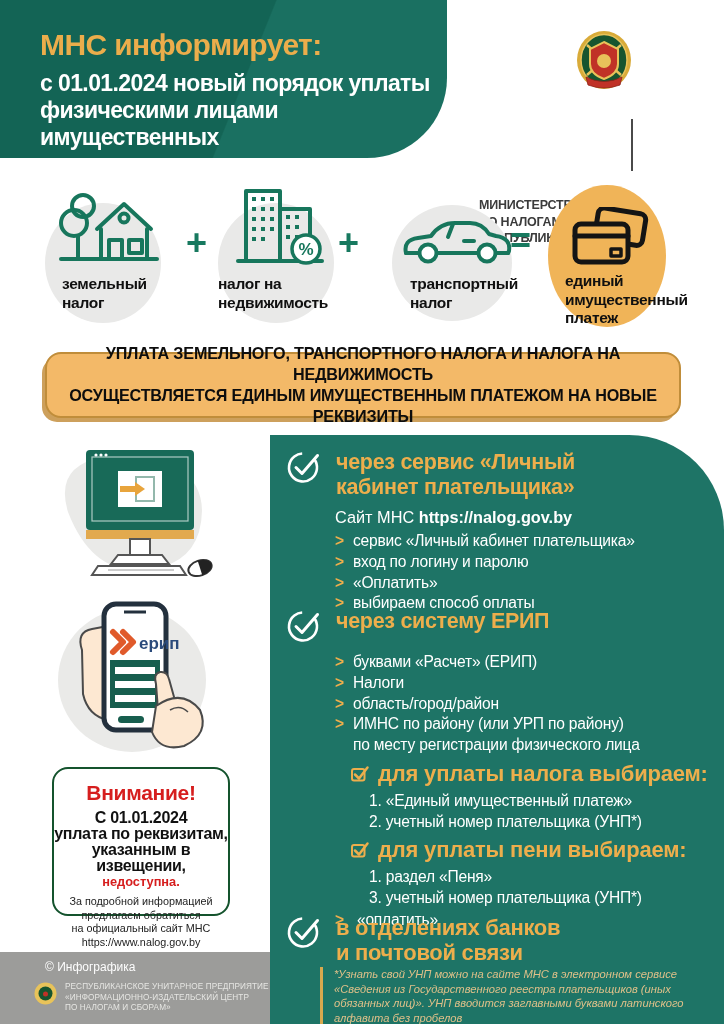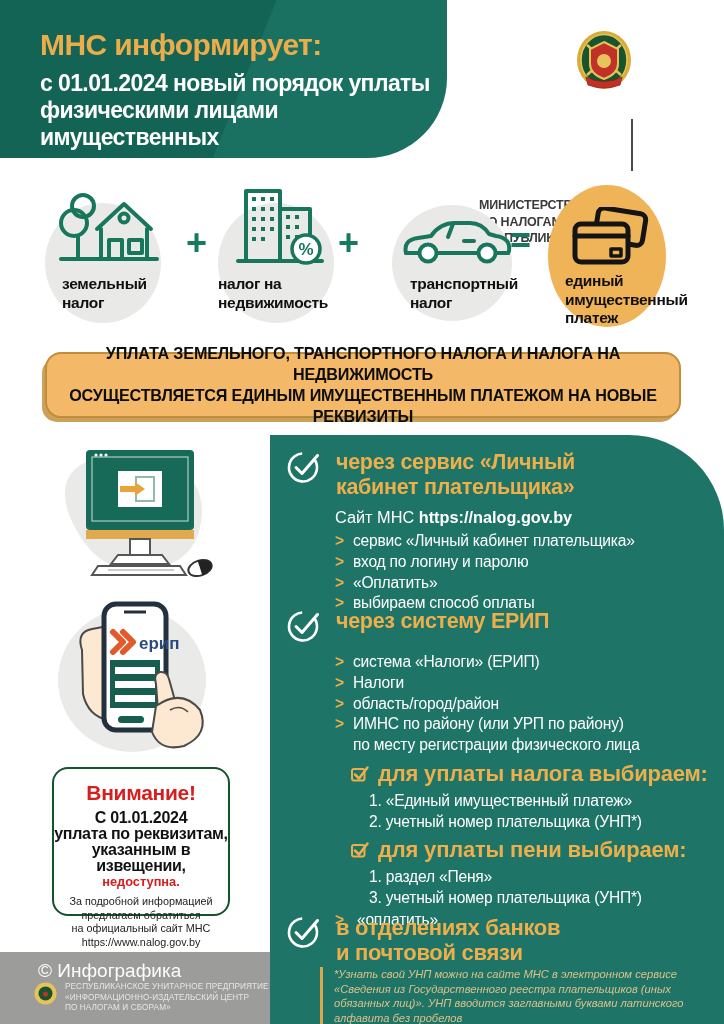--- a/index.html
+++ b/index.html
@@ -49,21 +49,21 @@
   .bullet{display:flex;gap:9px;font-size:15.6px;color:#fff;line-height:20.8px;letter-spacing:-0.2px;}
   .bullet .mark{color:#edae4c;font-weight:bold;flex:0 0 auto;}
   .sub-head{display:flex;align-items:center;gap:8px;margin:5px 0 3px 15px;}
   .sub-title{color:#edae4c;font-weight:bold;font-size:22px;letter-spacing:-0.2px;}
   .num-item{margin-left:34px;color:#fff;font-size:15.6px;line-height:21px;letter-spacing:-0.2px;}
   .footnote{position:absolute;left:50px;top:532px;width:392px;border-left:3px solid #d8a94e;padding-left:11px;
     font-size:11.2px;font-style:italic;color:#dfc089;line-height:14.5px;}
 
   
   .footer{position:absolute;left:0;top:952px;width:270px;height:72px;background:#9c9c9a;}
-  .copyright{position:absolute;left:38px;top:8px;font-size:19px;color:#fdfdfd;}
+  .copyright{position:absolute;left:45px;top:8px;font-size:12px;color:#fdfdfd;}
   .footer-org{position:absolute;left:34px;top:30px;display:flex;gap:8px;align-items:flex-start;}
   .org-lines{font-size:8.2px;color:#e6e6e3;line-height:10.5px;letter-spacing:0.1px;}
 
   svg{display:block;}
 </style>
 </head>
 <body>
 
 <div class="page">
 
@@ -307,21 +307,21 @@
           <svg width="37" height="37" viewBox="0 0 37 37" fill="none">
             <circle cx="17" cy="19.5" r="14" stroke="#fff" stroke-width="2.6" stroke-dasharray="74 14" transform="rotate(-38 17 19.5)"></circle>
             <path d="M10,19.5 L16,25.5 L31.5,7.5" stroke="#fff" stroke-width="3" stroke-linecap="round" stroke-linejoin="round"></path>
           </svg>
         </span>
         <div class="sec-title">через систему ЕРИП</div>
       </div>
       <div class="sec-body" style="margin-top:8px;">
         <div class="bullet">
             <span class="mark">&gt;</span>
-            <span>система «Налоги» (ЕРИП)</span>
+            <span>буквами «Расчет» (ЕРИП)</span>
           </div>
         <div class="bullet">
             <span class="mark">&gt;</span>
             <span>Налоги</span>
           </div>
         <div class="bullet">
             <span class="mark">&gt;</span>
             <span>область/город/район</span>
           </div>
         <div class="bullet">

